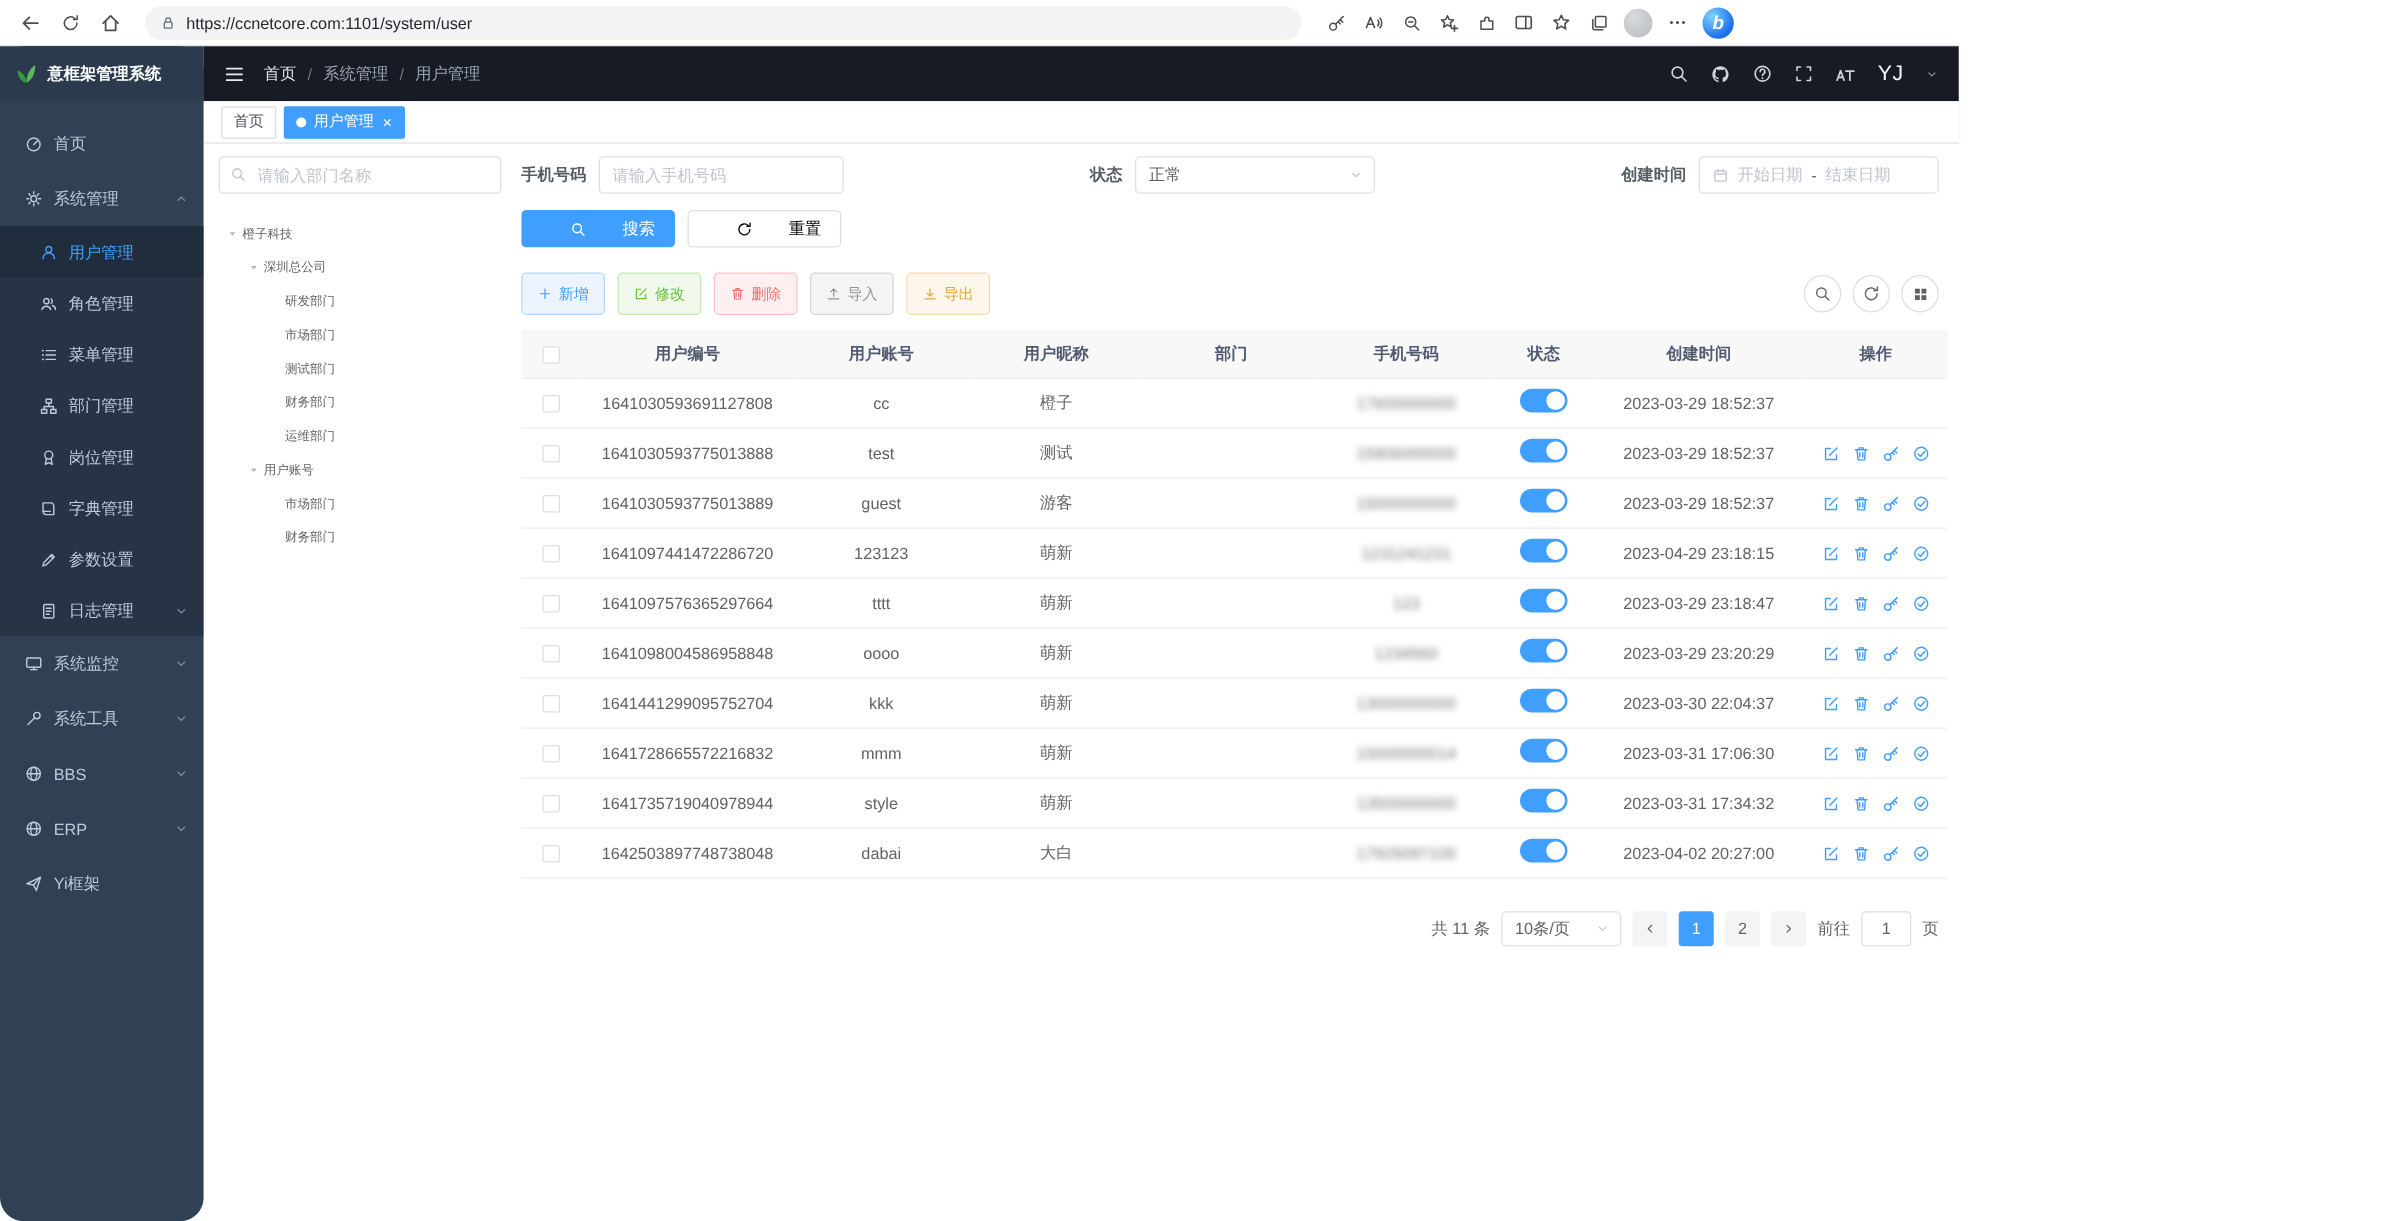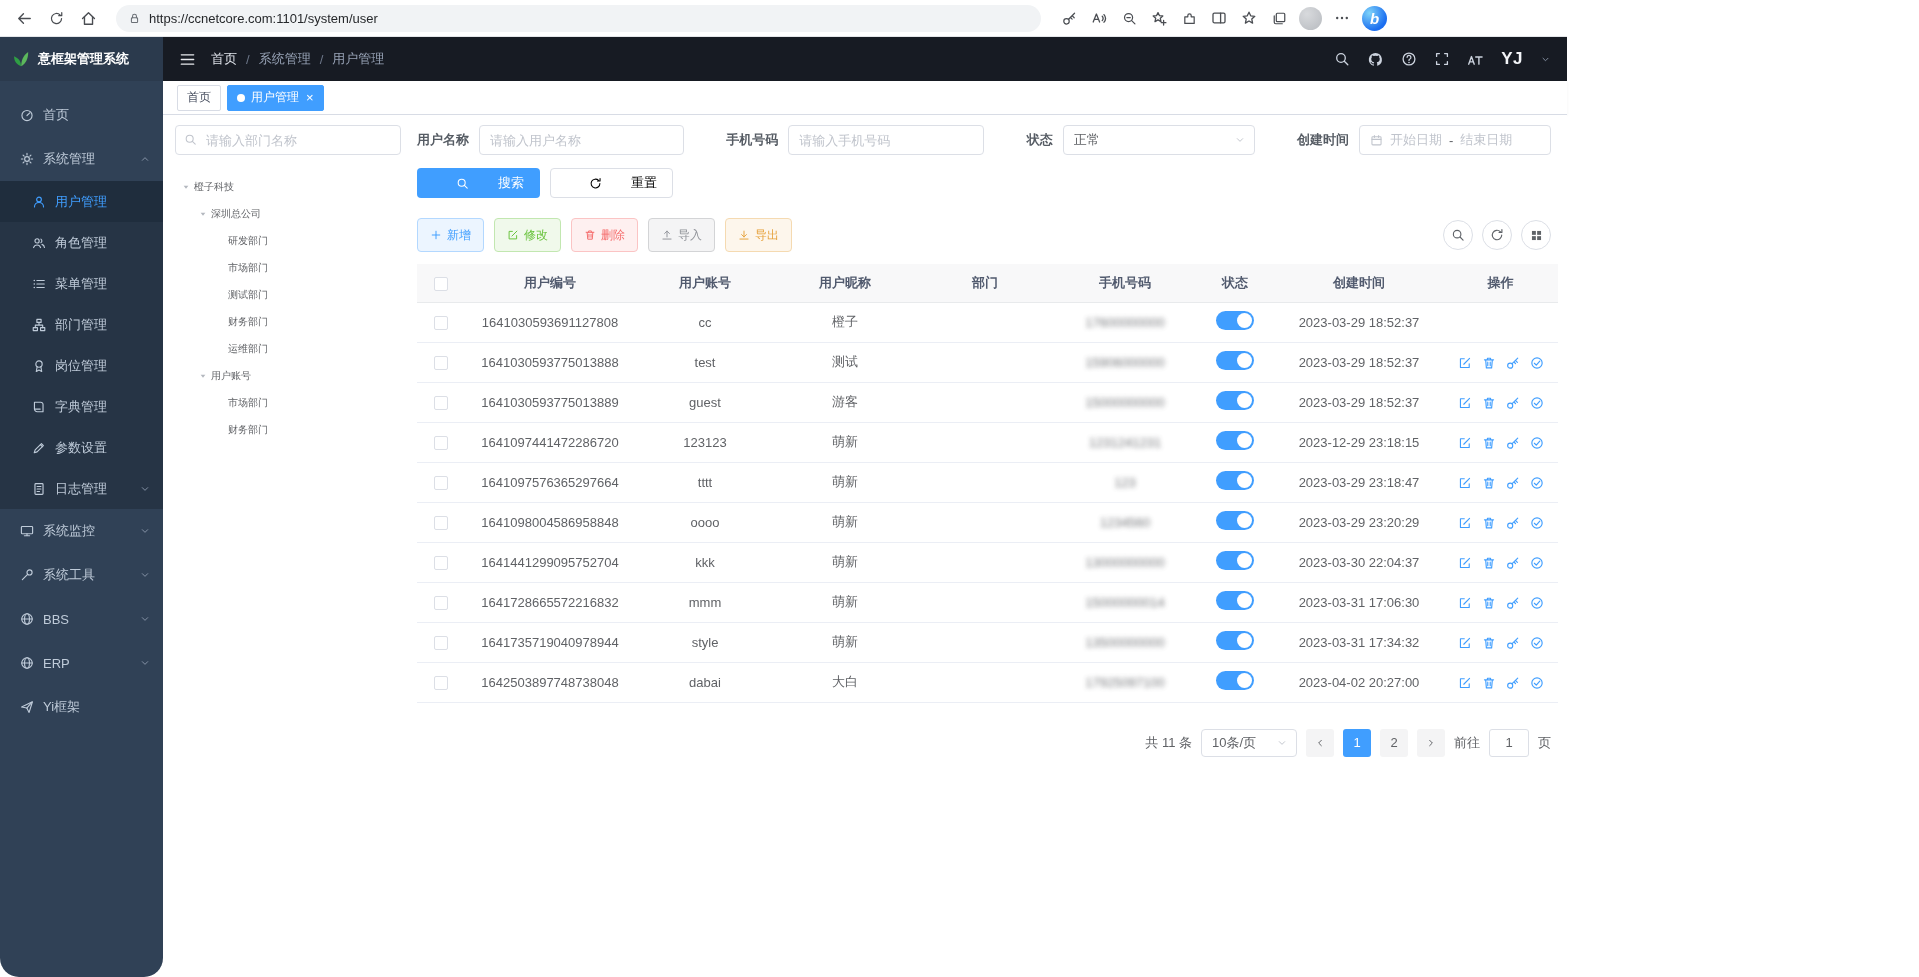--- a/index.html
+++ b/index.html
@@ -38,21 +38,21 @@
 
   .main{flex:1;display:flex;flex-direction:column;min-width:0;}
   .topbar{height:44px;flex:0 0 44px;background:#171b23;display:flex;align-items:center;padding:0 16px;gap:15px;}
   .hamb{color:#e8eaed;display:inline-flex;cursor:pointer;}
   .crumbs{display:flex;gap:9px;font-size:13px;align-items:center;white-space:nowrap;}
   .crumb0{color:#dfe3ea;cursor:pointer;}
   .crumbsep{color:#6d7789;}
   .crumb{color:#97a2b5;}
   .top-tools{margin-left:auto;display:flex;align-items:center;gap:17px;color:#ccd3de;}
   .ticon{display:inline-flex;cursor:pointer;}
-  .yj{font-size:17px;font-weight:700;color:#f3f5f8;letter-spacing:.5px;cursor:pointer;}
+  .yj{font-size:17px;font-weight:400;color:#f3f5f8;letter-spacing:.5px;cursor:pointer;}
 
   
   .tabsbar{height:34px;flex:0 0 34px;background:#fff;border-bottom:1px solid #d8dce5;
     box-shadow:0 1px 3px rgba(0,0,0,.05);display:flex;align-items:center;padding:0 14px;gap:6px;}
   .tag{height:26px;display:inline-flex;align-items:center;gap:6px;padding:0 9px;border:1px solid #d8dce5;
     background:#fff;color:#495060;font-size:12px;cursor:pointer;border-radius:2px;}
   .tag.active{background:#409eff;border-color:#409eff;color:#fff;}
   .tag .dot{width:8px;height:8px;border-radius:50%;background:#fff;display:inline-block;}
   .tag .close{font-size:13px;line-height:1;margin-left:1px;cursor:pointer;}
 
@@ -538,24 +538,20 @@
               <div class="tnode" style="padding-left: 36px;">
                 <span class="caret"></span>
                 <span class="tlabel">财务部门</span>
               </div>
             </div>
         </div>
 
         <div class="mainpanel">
 
           <div class="filters">
-            <div class="fgroup">
-              <span class="flabel">用户名称</span>
-              <input class="finput" style="width: 205px;" placeholder="请输入用户名称">
-            </div>
             <div class="fgroup">
               <span class="flabel">手机号码</span>
               <input class="finput" style="width: 196px;" placeholder="请输入手机号码">
             </div>
             <div class="fgroup">
               <span class="flabel">状态</span>
               <div class="select" style="width:192px">
                 <span>正常</span>
                 <span class="chev">
                     <svg width="12" height="12" viewBox="0 0 16 16" fill="none" stroke="currentColor" stroke-width="1.3" stroke-linecap="round" stroke-linejoin="round" aria-hidden="true">
@@ -767,21 +763,21 @@
                     </span></td>
                 </tr>
                 <tr>
                   <td><span class="cb"></span></td>
                   <td>1641097441472286720</td>
                   <td>123123</td>
                   <td>萌新</td>
                   <td></td>
                   <td><span class="phone">1231241231</span></td>
                   <td><span class="toggle"><span class="knob"></span></span></td>
-                  <td>2023-12-29 23:18:15</td>
+                  <td>2023-04-29 23:18:15</td>
                   <td class="ops"><span class="opbtn">
                       <svg width="14" height="14" viewBox="0 0 16 16" fill="none" stroke="currentColor" stroke-width="1.3" stroke-linecap="round" stroke-linejoin="round" aria-hidden="true">
                         <path d="M12.8 8.8 V13.2 H2.8 V3.2 H7.2"></path>
                         <path d="M6.6 9.4 L13.2 2.8"></path>
                       </svg>
                     </span><span class="opbtn">
                       <svg width="14" height="14" viewBox="0 0 16 16" fill="none" stroke="currentColor" stroke-width="1.3" stroke-linecap="round" stroke-linejoin="round" aria-hidden="true">
                         <path d="M2.8 4.4 H13.2 M6.2 4.4 V2.6 H9.8 V4.4 M4.2 4.4 L5 13.6 H11 L11.8 4.4 M6.6 7 V11 M9.4 7 V11"></path>
                       </svg>
                     </span><span class="opbtn">

